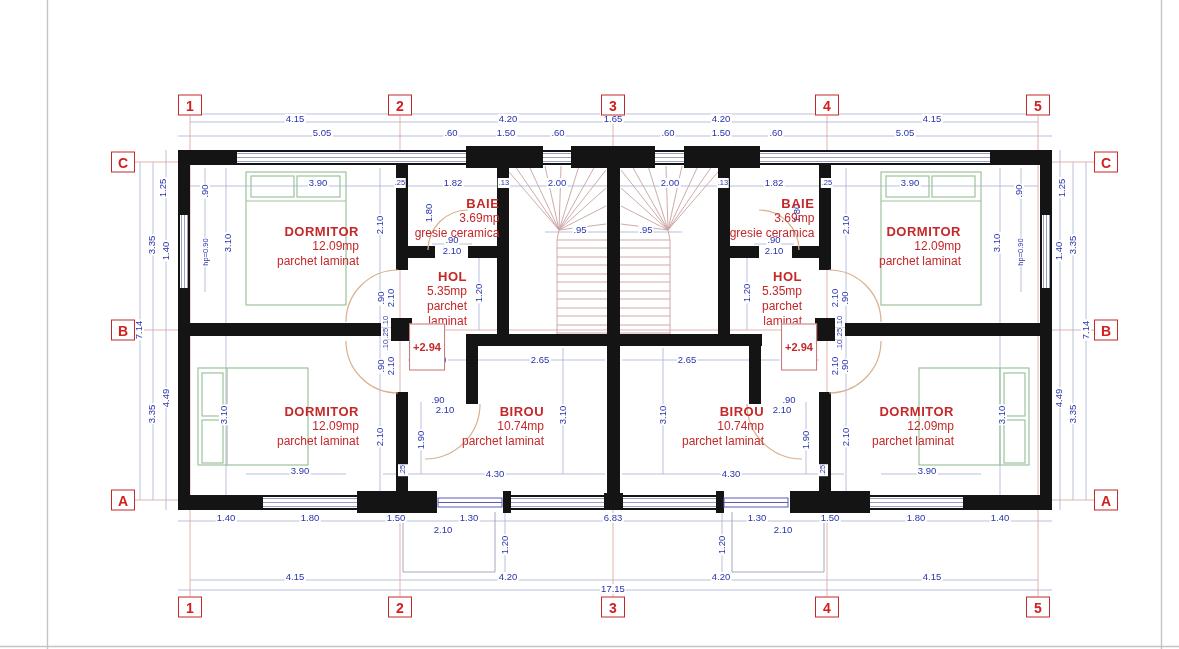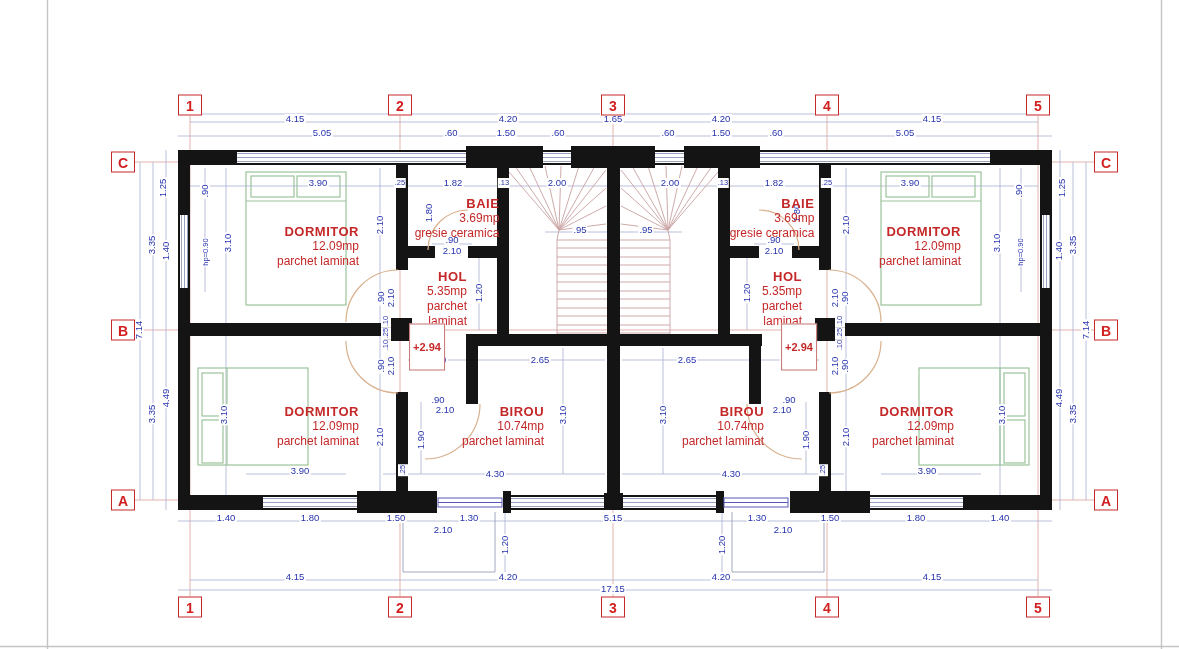--- a/index.html
+++ b/index.html
@@ -336,21 +336,21 @@
       <span class="dim v" style="left: 380px; top: 437px; position: absolute;">2.10</span>
       <span class="dim v" style="left: 846px; top: 437px; position: absolute;">2.10</span>
       <span class="dim v sm" style="left: 403px; top: 470px; position: absolute;">.25</span>
       <span class="dim v sm" style="left: 823px; top: 470px; position: absolute;">.25</span>
       <span class="dim" style="left: 300px; top: 471px; position: absolute;">3.90</span>
       <span class="dim" style="left: 927px; top: 471px; position: absolute;">3.90</span>
       <span class="dim" style="left: 226px; top: 518px; position: absolute;">1.40</span>
       <span class="dim" style="left: 310px; top: 518px; position: absolute;">1.80</span>
       <span class="dim" style="left: 396px; top: 518px; position: absolute;">1.50</span>
       <span class="dim" style="left: 469px; top: 518px; position: absolute;">1.30</span>
-      <span class="dim" style="left: 613px; top: 518px; position: absolute;">5.15</span>
+      <span class="dim" style="left: 613px; top: 518px; position: absolute;">6.83</span>
       <span class="dim" style="left: 757px; top: 518px; position: absolute;">1.30</span>
       <span class="dim" style="left: 830px; top: 518px; position: absolute;">1.50</span>
       <span class="dim" style="left: 916px; top: 518px; position: absolute;">1.80</span>
       <span class="dim" style="left: 1000px; top: 518px; position: absolute;">1.40</span>
       <span class="dim" style="left: 443px; top: 530px; position: absolute;">2.10</span>
       <span class="dim" style="left: 783px; top: 530px; position: absolute;">2.10</span>
       <span class="dim v" style="left: 505px; top: 545px; position: absolute;">1.20</span>
       <span class="dim v" style="left: 722px; top: 545px; position: absolute;">1.20</span>
       <span class="dim" style="left: 295px; top: 577px; position: absolute;">4.15</span>
       <span class="dim" style="left: 508px; top: 577px; position: absolute;">4.20</span>

